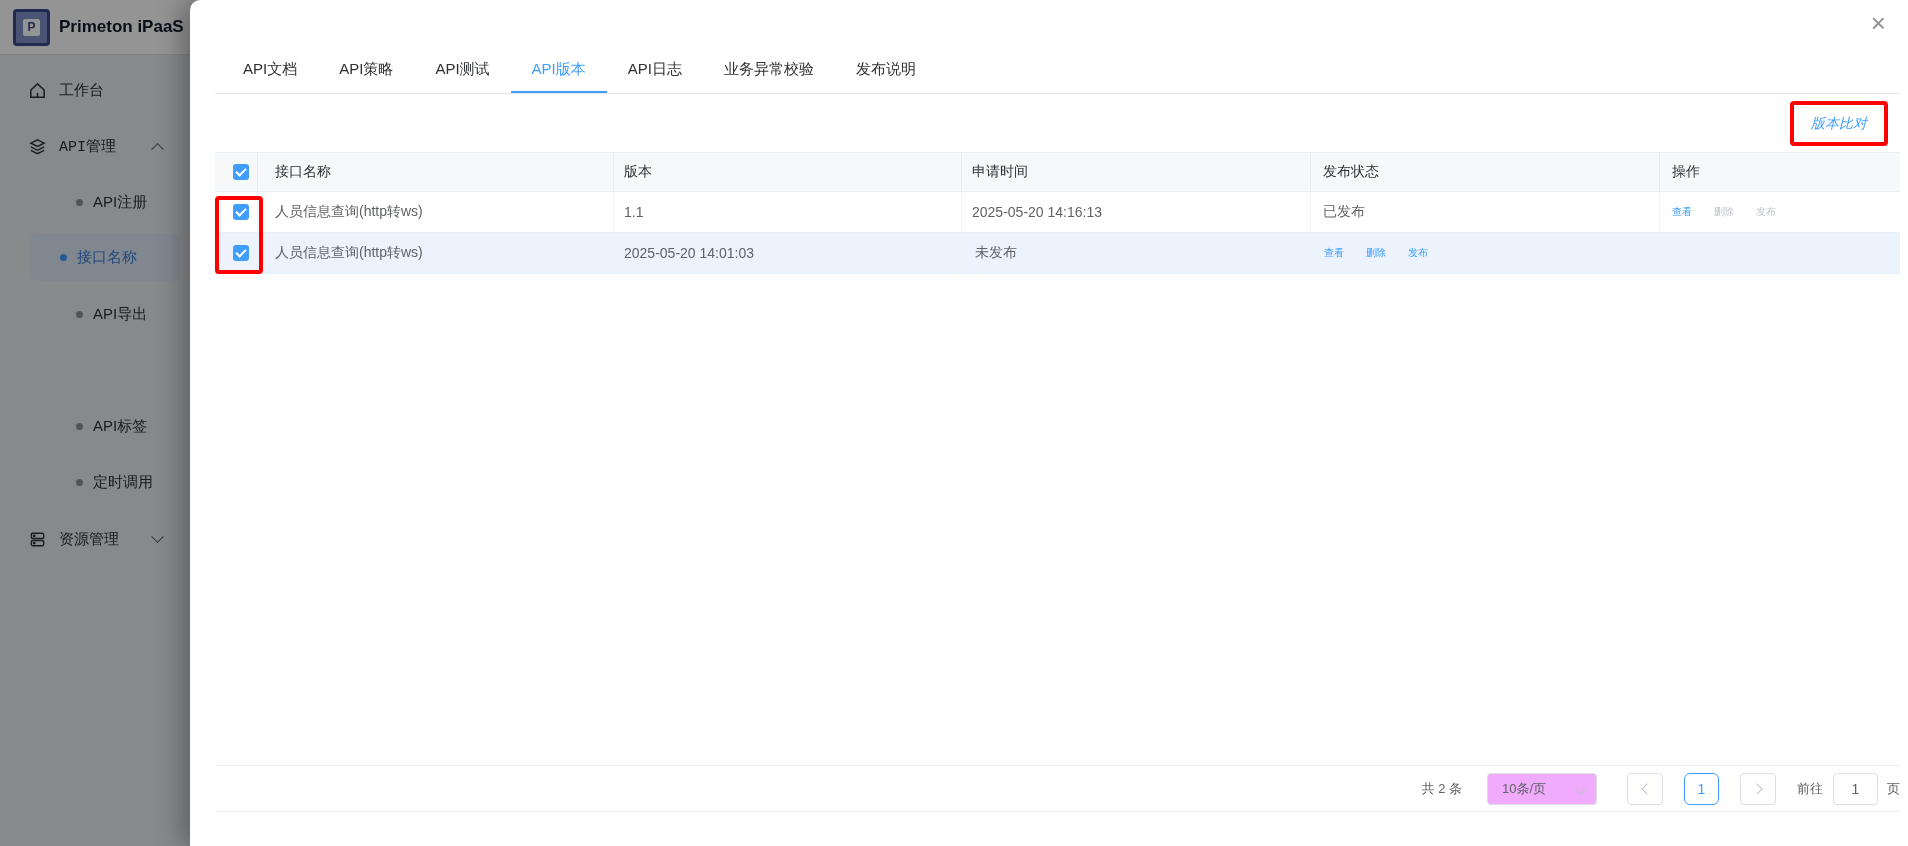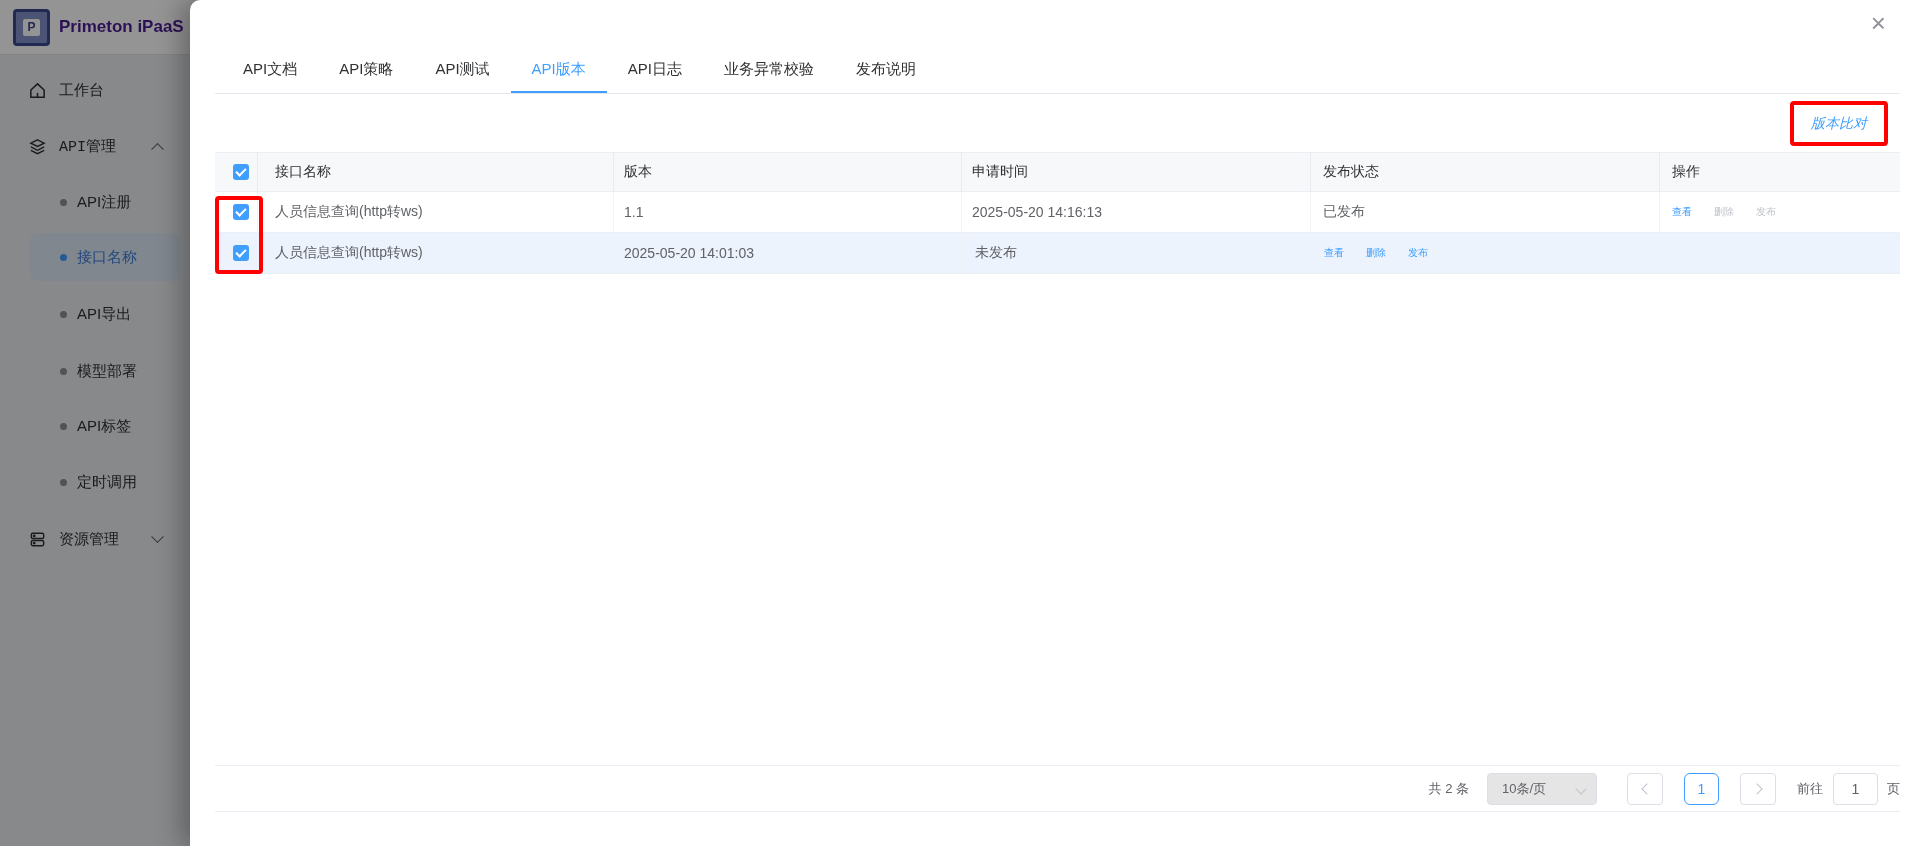--- a/index.html
+++ b/index.html
@@ -8,27 +8,27 @@
   .stage { position:relative; width:1908px; height:846px; }
 
   
   .app-base { position:absolute; inset:0; background:#eef0f4; }
   .topbar { position:absolute; left:0; top:0; width:100%; height:55px; background:#fff;
     border-bottom:1px solid #e2e4e8; display:flex; align-items:center; padding-left:13px; }
   .logo { width:37px; height:37px; background:#8291c9; border:3px solid #3a4a8c; border-radius:4px;
     display:flex; align-items:center; justify-content:center; flex:0 0 auto; }
   .logo-inner { width:17px; height:17px; background:#fff; border-radius:2px; display:flex;
     align-items:center; justify-content:center; font-weight:bold; font-size:12px; color:#3a4a8c; }
-  .brand { margin-left:9px; font-size:17px; font-weight:bold; color:#4c1d95; white-space:nowrap; }
+  .brand { margin-left:9px; font-size:17px; font-weight:bold; color:#0f172a; white-space:nowrap; }
 
   .sidebar { position:absolute; left:0; top:55px; bottom:0; width:190px; background:#e9ecf0; }
   .side-item { position:absolute; left:0; width:190px; height:48px; display:flex; align-items:center;
     padding-left:28px; color:#303133; font-size:15px; cursor:pointer; }
   .side-item .icn { width:19px; height:19px; margin-right:12px; flex:0 0 auto; }
-  .side-sub { padding-left:60px; }
+  .side-sub { padding-left:76px; }
   .dot { width:7px; height:7px; border-radius:50%; background:#8c9096; margin-right:10px; flex:0 0 auto; }
   .side-active { left:30px; width:150px; border-radius:8px; background:#dfe8f7; padding-left:30px; color:#3f7dd8; }
   .side-active .dot { background:#409eff; }
   .caret { width:9px; height:9px; border-right:1.6px solid #606266; border-bottom:1.6px solid #606266;
     margin-left:auto; margin-right:28px; }
   .caret.up { transform:rotate(-135deg) translate(-2px,-2px); }
   .caret.down { transform:rotate(45deg) translate(-2px,-2px); }
 
   
   .overlay { position:absolute; inset:0; background:rgba(0,0,0,0.42); z-index:10; }
@@ -76,24 +76,24 @@
   .action.disabled { color:#c0c4cc; cursor:default; }
 
   
   .cb-annotation { position:absolute; left:25px; top:196px; width:48px; height:78px; z-index:25;
     pointer-events:none; }
 
   
   .pagination { position:absolute; left:25px; right:8px; top:765px; height:47px;
     border-top:1px solid #ebeef5; border-bottom:1px solid #ebeef5; display:flex;
     align-items:center; justify-content:flex-end; font-size:13px; color:#606266; }
-  .pg-total { margin-right:18px; }
+  .pg-total { margin-right:25px; }
   .pg-select { width:110px; height:32px; border:1px solid #dcdfe6; border-radius:4px;
     display:flex; align-items:center; padding-left:14px; position:relative; cursor:pointer;
-    color:#606266; margin-right:30px; background:#e5e5e5; }
+    color:#606266; margin-right:30px; background:#f0abfc; }
   .pg-select .caret-sm { position:absolute; right:11px; top:11px; width:8px; height:8px;
     border-right:1.5px solid #c0c4cc; border-bottom:1.5px solid #c0c4cc; transform:rotate(45deg); }
   .pg-btn { width:36px; height:32px; border:1px solid #dcdfe6; border-radius:4px; background:#fff;
     display:flex; align-items:center; justify-content:center; margin-right:21px; }
   .pg-btn .arrow { width:8px; height:8px; border-right:1.6px solid #c0c4cc; border-bottom:1.6px solid #c0c4cc; }
   .arrow.left { transform:rotate(135deg); margin-left:3px; }
   .arrow.right { transform:rotate(-45deg); margin-right:3px; }
   .pg-page { width:35px; height:32px; border:1px solid #409eff; border-radius:6px; background:#fff;
     color:#409eff; display:flex; align-items:center; justify-content:center; font-size:14px;
     margin-right:21px; cursor:pointer; }
@@ -137,24 +137,20 @@
         <span>API注册</span>
       </div>
       <div class="side-item side-sub side-active" style="top:178px;">
         <span class="dot"></span>
         <span>接口名称</span>
       </div>
       <div class="side-item side-sub" style="top:235px;">
         <span class="dot"></span>
         <span>API导出</span>
       </div>
-      <div class="side-item side-sub" style="top:292px;">
-        <span class="dot"></span>
-        <span>模型部署</span>
-      </div>
       <div class="side-item side-sub" style="top:347px;">
         <span class="dot"></span>
         <span>API标签</span>
       </div>
       <div class="side-item side-sub" style="top:403px;">
         <span class="dot"></span>
         <span>定时调用</span>
       </div>
       <div class="side-item" style="top:460px;">
         <svg class="icn" viewBox="0 0 20 20" fill="none" stroke="#303133" stroke-width="1.5">

